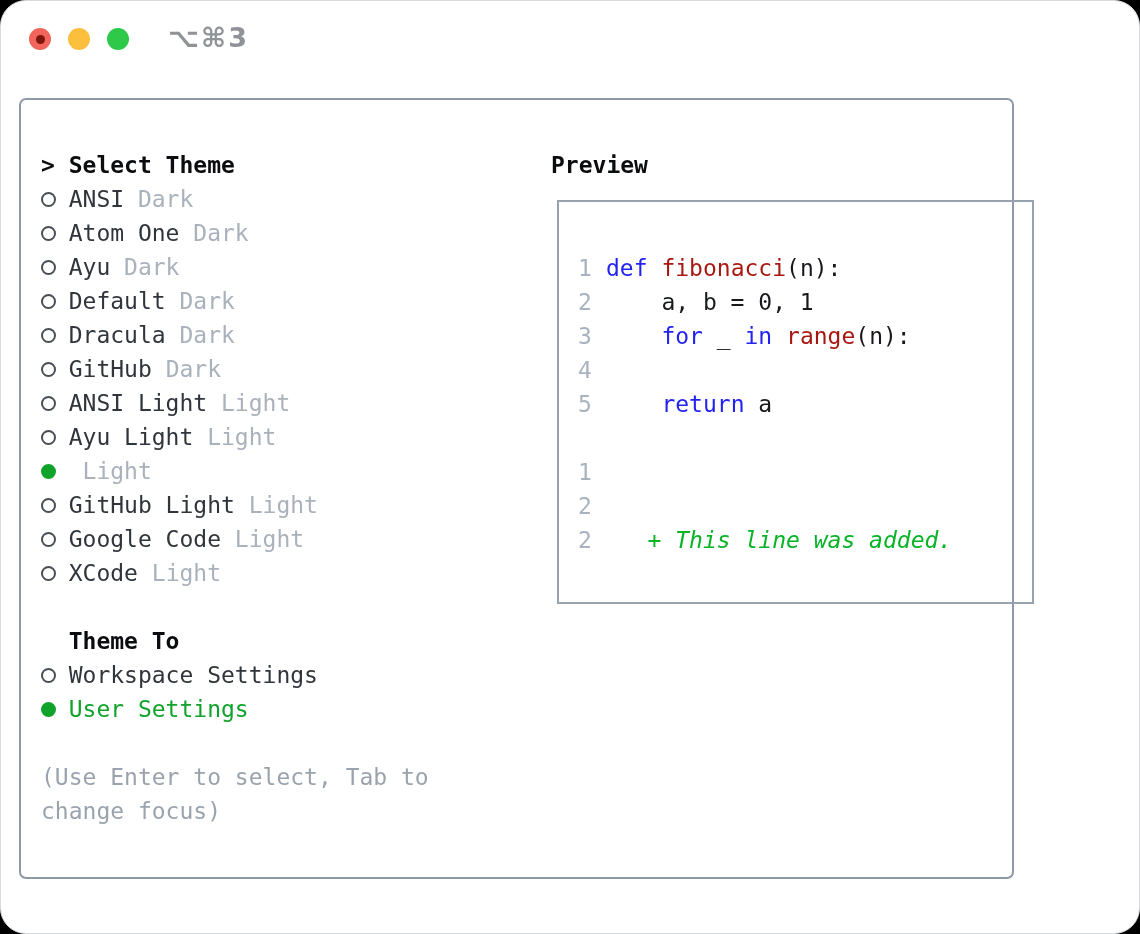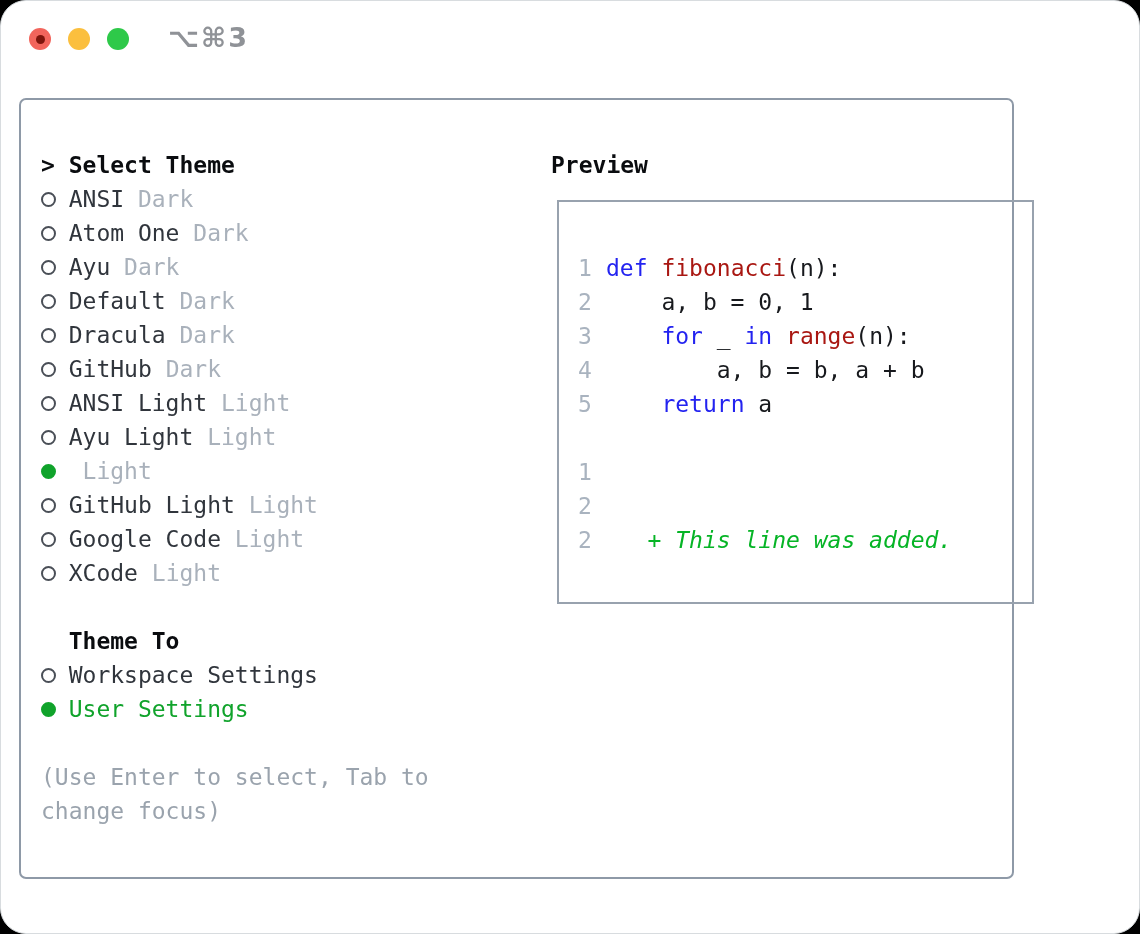--- a/index.html
+++ b/index.html
@@ -106,21 +106,21 @@
       <div class="help">(Use Enter to select, Tab to change focus)</div>
     </div>
 
     <div class="right-col">
       <div class="preview-title">Preview</div>
       <div class="preview-box">
           <div class="pline"><span class="lnum"></span></div>
           <div class="pline"><span class="lnum">1</span><span class="c-kw">def</span><span> </span><span class="c-fn">fibonacci</span><span>(n):</span></div>
           <div class="pline"><span class="lnum">2</span><span>    a, b = 0, 1</span></div>
           <div class="pline"><span class="lnum">3</span><span>    </span><span class="c-kw">for</span><span> _ </span><span class="c-kw">in</span><span> </span><span class="c-fn">range</span><span>(n):</span></div>
-          <div class="pline"><span class="lnum">4</span><span>        a, b = b, a + b</span></div>
+          <div class="pline"><span class="lnum">4</span></div>
           <div class="pline"><span class="lnum">5</span><span>    </span><span class="c-kw">return</span><span> a</span></div>
           <div class="pline"><span class="lnum"></span></div>
           <div class="pline"><span class="lnum">1</span></div>
           <div class="pline"><span class="lnum">2</span></div>
           <div class="pline"><span class="lnum">2</span><span class="c-added">   + This line was added.</span></div>
           <div class="pline"><span class="lnum"></span></div>
         </div>
     </div>
 
   </div>

